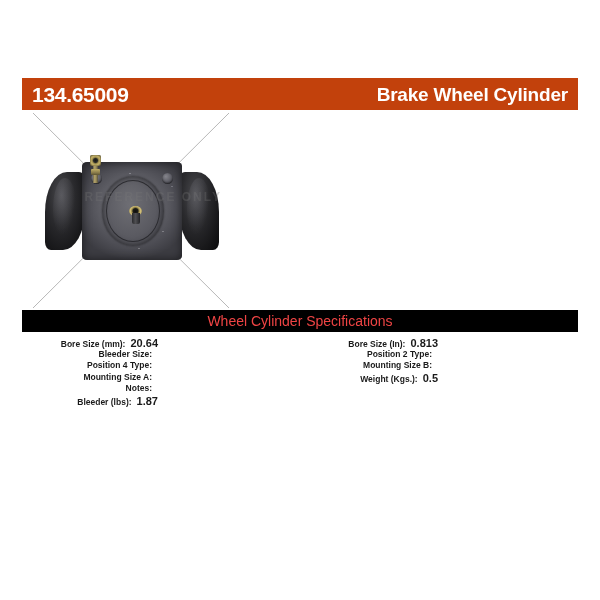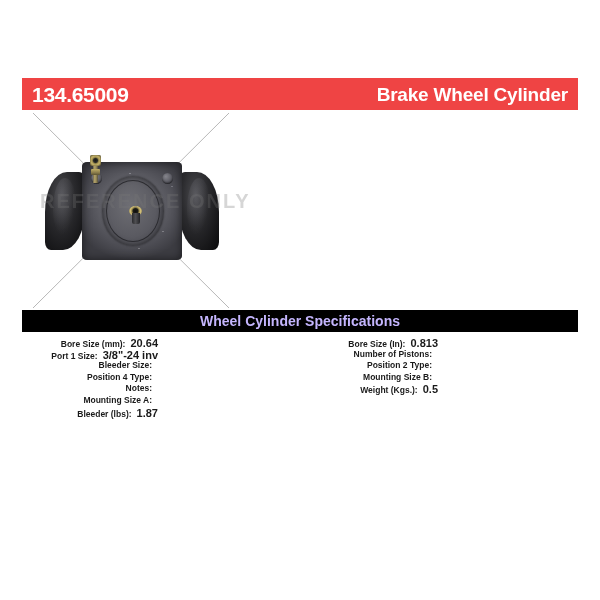--- a/index.html
+++ b/index.html
@@ -19,21 +19,21 @@
     position: absolute;
     left: 22px;
     top: 78px;
     width: 556px;
   }
 
   
   .header-bar {
     position: relative;
     height: 32px;
-    background: #ef4444;
+    background: #c2410c;
     display: flex;
     align-items: center;
     justify-content: space-between;
     padding: 0 10px;
     box-sizing: border-box;
   }
   .part-number {
     color: #ffffff;
     font-size: 21px;
     font-weight: bold;
@@ -228,40 +228,40 @@
     border-radius: 50%;
     background: radial-gradient(ellipse at 38% 28%, rgba(120,120,128,.35) 0%, rgba(0,0,0,0) 62%);
   }
 
   .watermark {
     position: absolute;
     left: 8px;
     top: 78px;
     width: 182px;
     text-align: right;
-    font-size: 20px;
+    font-size: 12px;
     font-weight: bold;
     letter-spacing: 2px;
     color: rgba(120,120,120,0.30);
     pointer-events: none;
     white-space: nowrap;
   }
 
   
   .specs-bar {
     height: 22px;
     background: #000000;
     display: flex;
     align-items: center;
     justify-content: center;
   }
   .specs-bar-title {
-    color: #c4b5fd;
+    color: #ef4444;
     font-size: 14px;
-    font-weight: bold;
+    font-weight: normal;
     line-height: 1;
   }
 
   .specs-columns {
     display: flex;
     padding-top: 5px;
   }
   .spec-col {
     width: 278px;
     box-sizing: border-box;
@@ -342,55 +342,47 @@
   </div>
 
   <div class="specs-columns">
 
     <div class="spec-col left">
       <div class="spec-row">
         <span class="spec-label">Bore Size (mm):</span>
         <span class="spec-value">20.64</span>
       </div>
       <div class="spec-row">
-        <span class="spec-label">Port 1 Size:</span>
-        <span class="spec-value">3/8"-24 inv</span>
-      </div>
-      <div class="spec-row">
         <span class="spec-label">Bleeder Size:</span>
         <span class="spec-value"></span>
       </div>
       <div class="spec-row">
         <span class="spec-label">Position 4 Type:</span>
         <span class="spec-value"></span>
       </div>
       <div class="spec-row">
+        <span class="spec-label">Mounting Size A:</span>
+        <span class="spec-value"></span>
+      </div>
+      <div class="spec-row">
         <span class="spec-label">Notes:</span>
-        <span class="spec-value"></span>
-      </div>
-      <div class="spec-row">
-        <span class="spec-label">Mounting Size A:</span>
         <span class="spec-value"></span>
       </div>
       <div class="spec-row">
         <span class="spec-label">Bleeder (lbs):</span>
         <span class="spec-value">1.87</span>
       </div>
     </div>
 
     <div class="spec-col right">
       <div class="spec-row">
         <span class="spec-label">Bore Size (In):</span>
         <span class="spec-value">0.813</span>
       </div>
       <div class="spec-row">
-        <span class="spec-label">Number of Pistons:</span>
-        <span class="spec-value"></span>
-      </div>
-      <div class="spec-row">
         <span class="spec-label">Position 2 Type:</span>
         <span class="spec-value"></span>
       </div>
       <div class="spec-row">
         <span class="spec-label">Mounting Size B:</span>
         <span class="spec-value"></span>
       </div>
       <div class="spec-row">
         <span class="spec-label">Weight (Kgs.):</span>
         <span class="spec-value">0.5</span>

